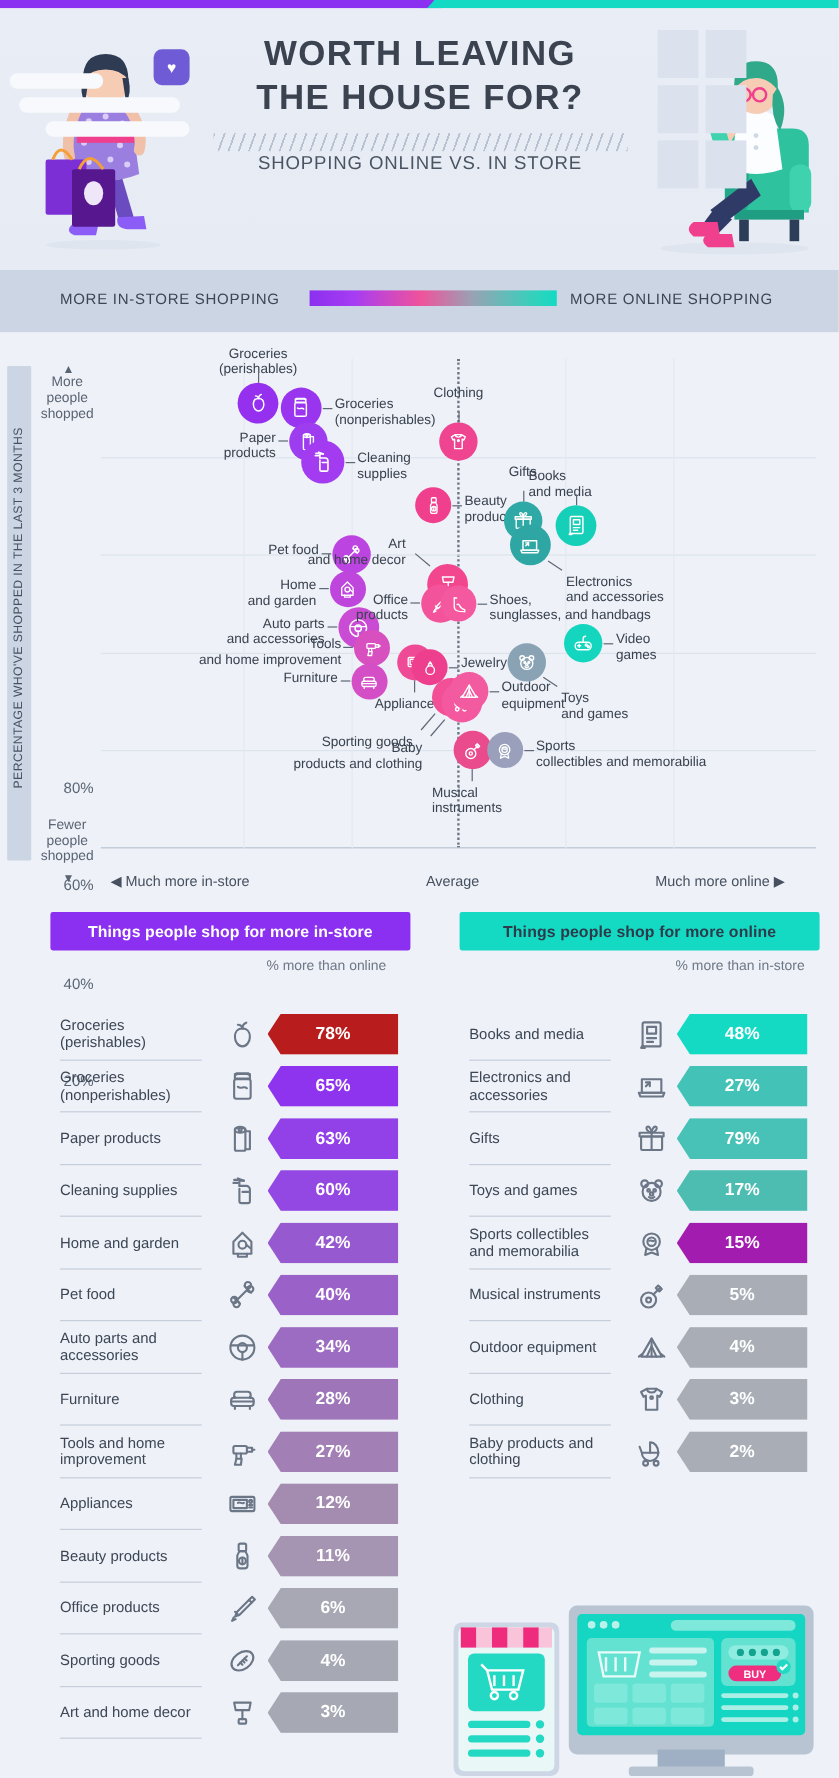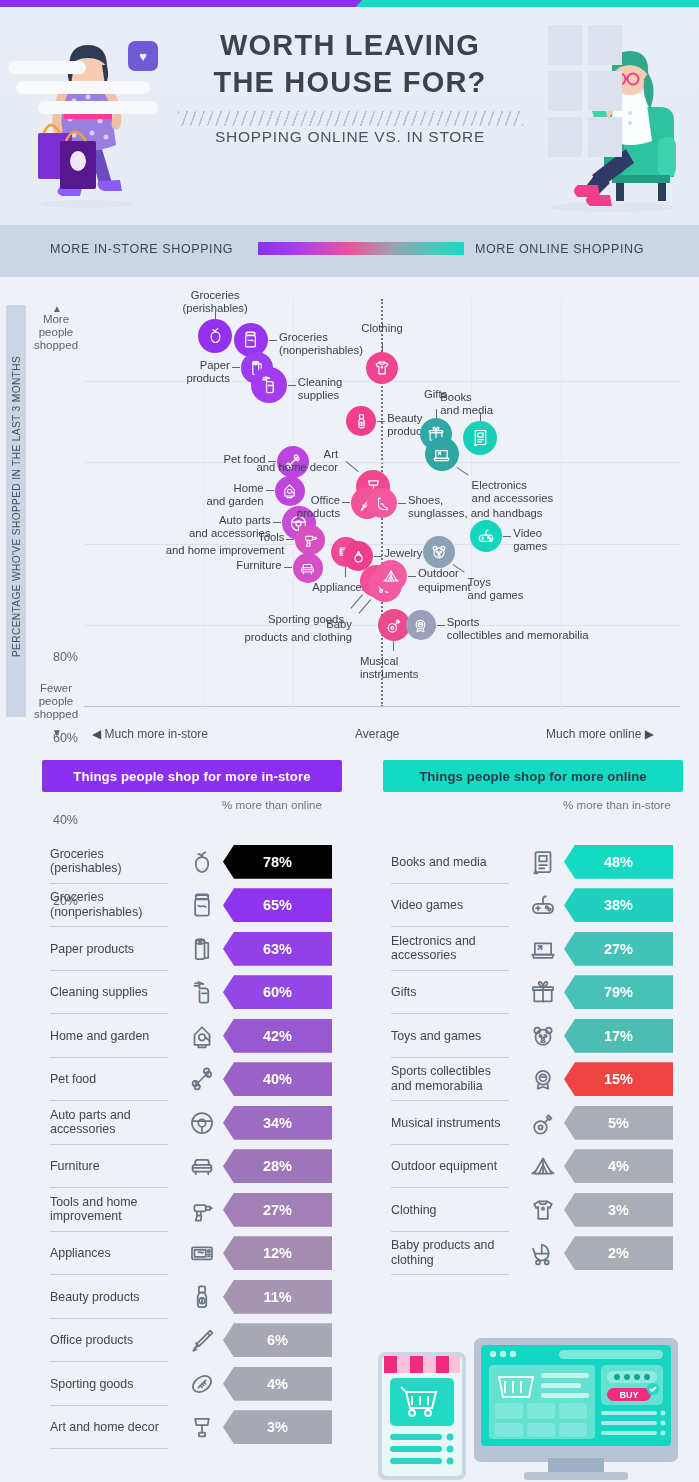--- a/index.html
+++ b/index.html
@@ -525,21 +525,21 @@
           <div class="row">
             <div class="row-name">Groceries (perishables)</div>
             <div class="row-rule"></div>
             <div class="row-icon">
               <svg width="30" height="30" viewBox="0 0 24 24" fill="none" stroke="#6b7686" stroke-width="1.4" stroke-linecap="round" stroke-linejoin="round">
                 <path d="M12 8c-3 0-5 2.2-5 5.6C7 17 9.3 20 12 20s5-3 5-6.4C17 10.2 15 8 12 8z"></path>
                 <path d="M12 8c0-2 1-3.2 2.6-3.8"></path>
                 <path d="M12 8c-.4-1.6-1.6-2.4-3-2.4"></path>
               </svg>
             </div>
-            <div class="row-bar" style="background:#000000">
+            <div class="row-bar" style="background:#b91c1c">
               <span>78%</span>
             </div>
           </div>
           <div class="row">
             <div class="row-name">Groceries (nonperishables)</div>
             <div class="row-rule"></div>
             <div class="row-icon">
               <svg width="30" height="30" viewBox="0 0 24 24" fill="none" stroke="#6b7686" stroke-width="1.4" stroke-linecap="round" stroke-linejoin="round">
                 <rect x="7" y="4" width="10" height="3"></rect>
                 <rect x="6.5" y="7.5" width="11" height="13" rx="1.5"></rect>
@@ -748,36 +748,20 @@
             <div class="row-icon">
               <svg width="30" height="30" viewBox="0 0 24 24" fill="none" stroke="#6b7686" stroke-width="1.4" stroke-linecap="round" stroke-linejoin="round">
                 <rect x="6" y="4" width="12" height="16" rx="1"></rect>
                 <rect x="9" y="7" width="6" height="4.5"></rect>
                 <path d="M9 14.5h6M9 17h4"></path>
                 <path d="M6 19.4l-1 1.6h2.5"></path>
               </svg>
             </div>
             <div class="row-bar" style="background:#14dac4">
               <span>48%</span>
-            </div>
-          </div>
-          <div class="row">
-            <div class="row-name">Video games</div>
-            <div class="row-rule"></div>
-            <div class="row-icon">
-              <svg width="30" height="30" viewBox="0 0 24 24" fill="none" stroke="#6b7686" stroke-width="1.4" stroke-linecap="round" stroke-linejoin="round">
-                <rect x="4" y="11" width="16" height="7.5" rx="3.5"></rect>
-                <path d="M8 13v3M6.5 14.5h3"></path>
-                <circle cx="15" cy="13.8" r="1"></circle>
-                <circle cx="17.2" cy="15.6" r="1"></circle>
-                <path d="M12 11V7.5c0-1.4 1-2.5 2.4-2.5"></path>
-              </svg>
-            </div>
-            <div class="row-bar" style="background:#20cfbe">
-              <span>38%</span>
             </div>
           </div>
           <div class="row">
             <div class="row-name">Electronics and accessories</div>
             <div class="row-rule"></div>
             <div class="row-icon">
               <svg width="30" height="30" viewBox="0 0 24 24" fill="none" stroke="#6b7686" stroke-width="1.4" stroke-linecap="round" stroke-linejoin="round">
                 <path d="M5.5 7.5h13v9h-13z"></path>
                 <path d="M3.5 16.5h17l-1 2.5h-15z"></path>
                 <path d="M8.2 12.2l2.6-2.6"></path>
@@ -826,21 +810,21 @@
             <div class="row-name">Sports collectibles and memorabilia</div>
             <div class="row-rule"></div>
             <div class="row-icon">
               <svg width="30" height="30" viewBox="0 0 24 24" fill="none" stroke="#6b7686" stroke-width="1.4" stroke-linecap="round" stroke-linejoin="round">
                 <circle cx="12" cy="11" r="5.5"></circle>
                 <circle cx="12" cy="11" r="2.8"></circle>
                 <path d="M10.4 10.4c1-.8 2.2.8 3.2 0"></path>
                 <path d="M8.5 15.8l-.8 4 4.3-1.6 4.3 1.6-.8-4"></path>
               </svg>
             </div>
-            <div class="row-bar" style="background:#ef4444">
+            <div class="row-bar" style="background:#a21caf">
               <span>15%</span>
             </div>
           </div>
           <div class="row">
             <div class="row-name">Musical instruments</div>
             <div class="row-rule"></div>
             <div class="row-icon">
               <svg width="30" height="30" viewBox="0 0 24 24" fill="none" stroke="#6b7686" stroke-width="1.4" stroke-linecap="round" stroke-linejoin="round">
                 <circle cx="10" cy="15.5" r="5"></circle>
                 <circle cx="10" cy="15.5" r="1.6"></circle>

